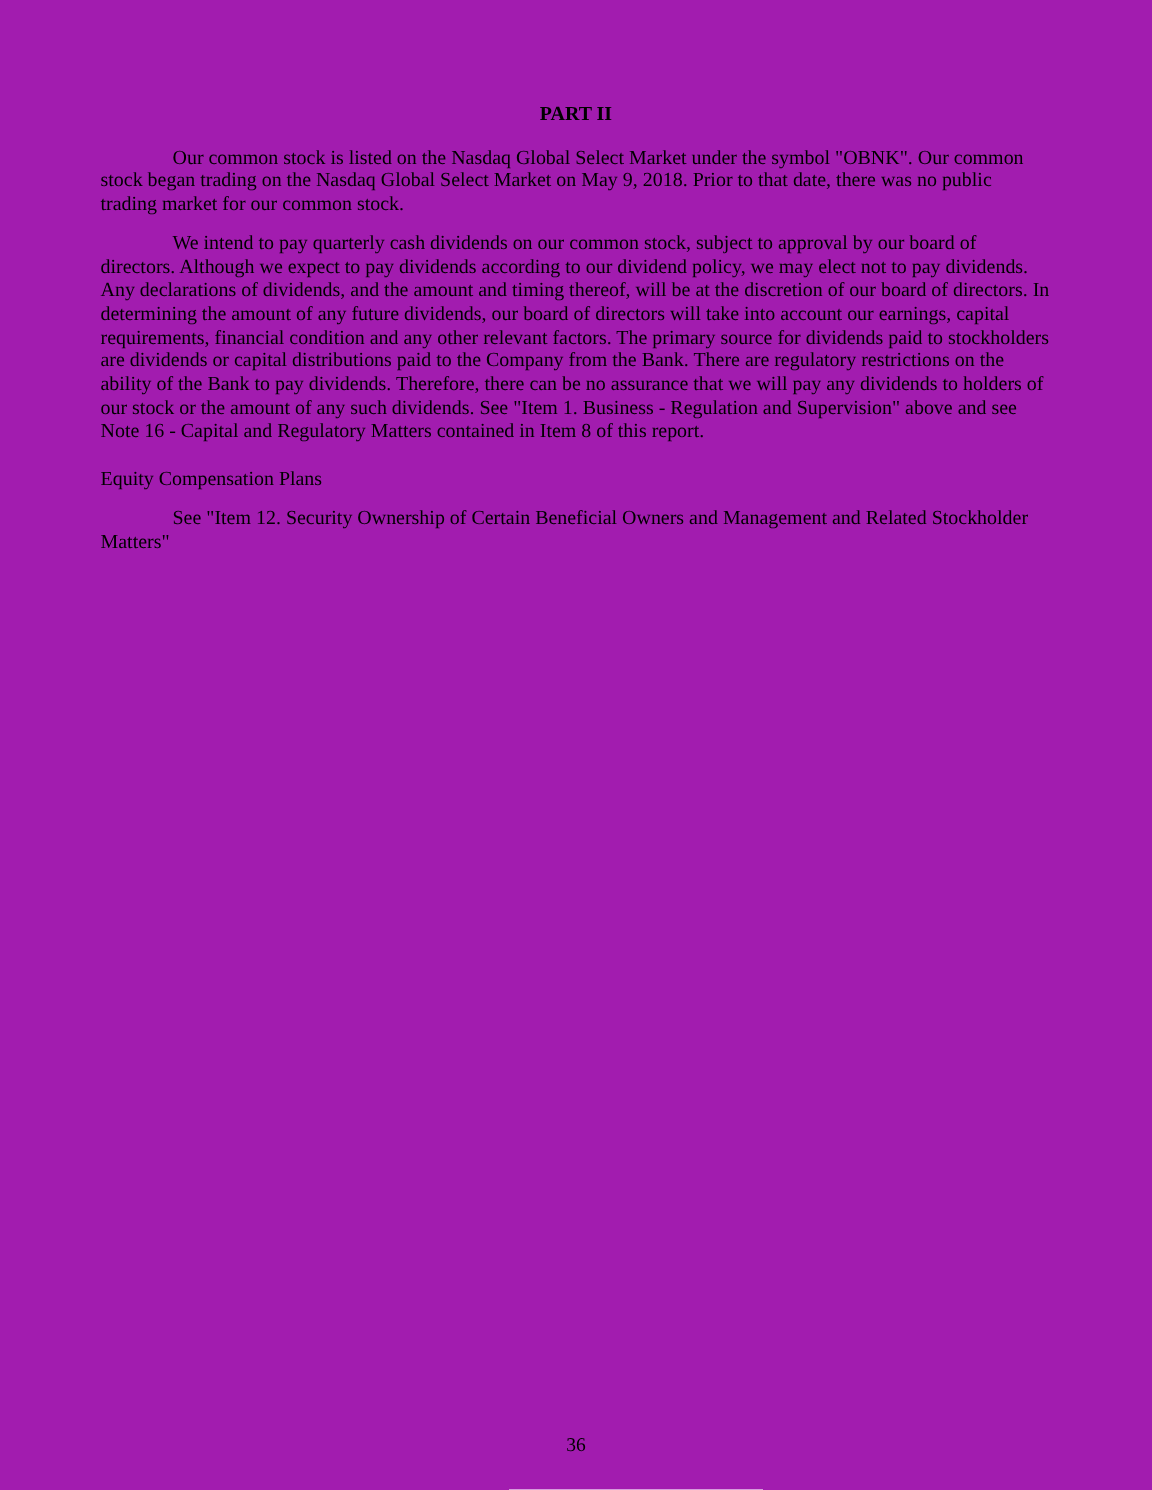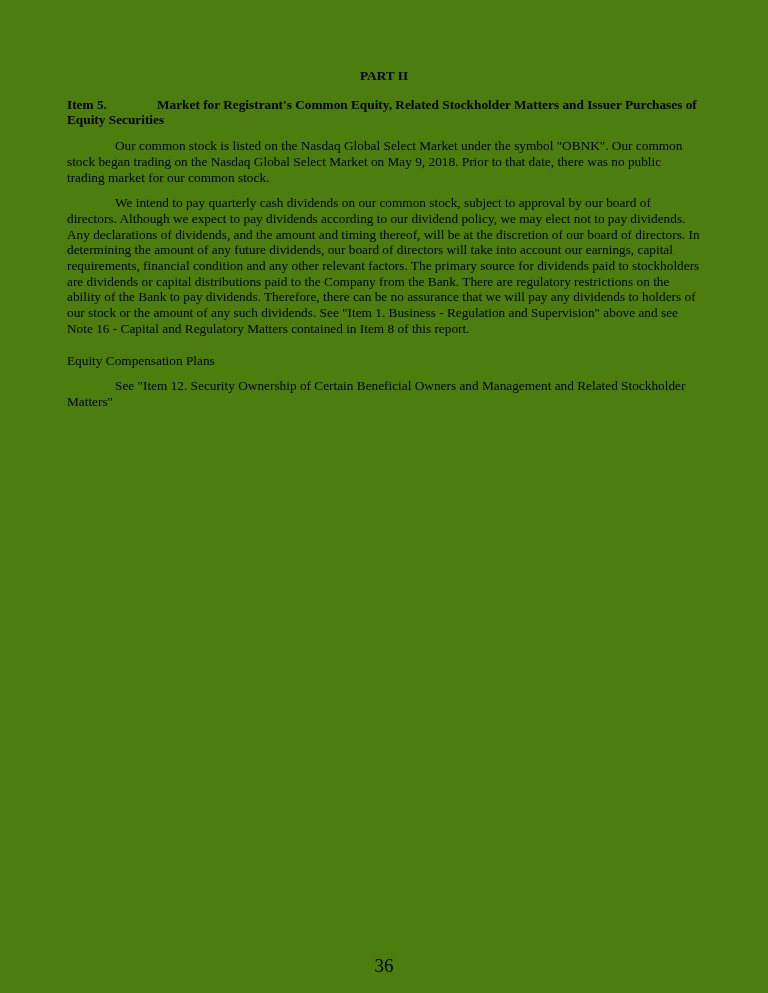--- a/index.html
+++ b/index.html
@@ -7,21 +7,21 @@
     width: 768px;
     height: 993px;
     background: #ffffff;
     font-family: "Liberation Serif", "DejaVu Serif", serif;
     color: #000000;
   }
   .page {
     position: relative;
     width: 768px;
     height: 993px;
-    background: #4d7c0f;
+    background: #a21caf;
     overflow: hidden;
   }
   .content {
     position: absolute;
     top: 68px;
     left: 67px;
     width: 634px;
     font-size: 13.3px;
     line-height: 15.7px;
   }
@@ -46,32 +46,31 @@
   .section-heading {
     font-weight: normal;
     margin: 16px 0 10px 0;
   }
   .page-footer {
     position: absolute;
     left: 0;
     width: 768px;
     top: 955px;
     text-align: center;
-    font-size: 19px;
+    font-size: 13px;
   }
 </style>
 </head>
 <body>
 
 <div class="page">
   <div class="content">
 
     <div class="part-title">PART II</div>
 
-    <p class="item-heading"><span class="item-label">Item 5.</span><span>Market for Registrant's Common Equity, Related Stockholder Matters and Issuer Purchases of Equity Securities</span></p>
 
     <p class="body-para">Our common stock is listed on the Nasdaq Global Select Market under the symbol "OBNK". Our common stock began trading on the Nasdaq Global Select Market on May 9, 2018. Prior to that date, there was no public trading market for our common stock.</p>
 
 
     <p class="body-para">We intend to pay quarterly cash dividends on our common stock, subject to approval by our board of directors. Although we expect to pay dividends according to our dividend policy, we may elect not to pay dividends. Any declarations of dividends, and the amount and timing thereof, will be at the discretion of our board of directors. In determining the amount of any future dividends, our board of directors will take into account our earnings, capital requirements, financial condition and any other relevant factors. The primary source for dividends paid to stockholders are dividends or capital distributions paid to the Company from the Bank. There are regulatory restrictions on the ability of the Bank to pay dividends. Therefore, there can be no assurance that we will pay any dividends to holders of our stock or the amount of any such dividends. See "Item 1. Business - Regulation and Supervision" above and see Note 16 - Capital and Regulatory Matters contained in Item 8 of this report.</p>
 
     <p class="section-heading">Equity Compensation Plans</p>
 
     <p class="body-para">See "Item 12. Security Ownership of Certain Beneficial Owners and Management and Related Stockholder Matters"</p>
 

